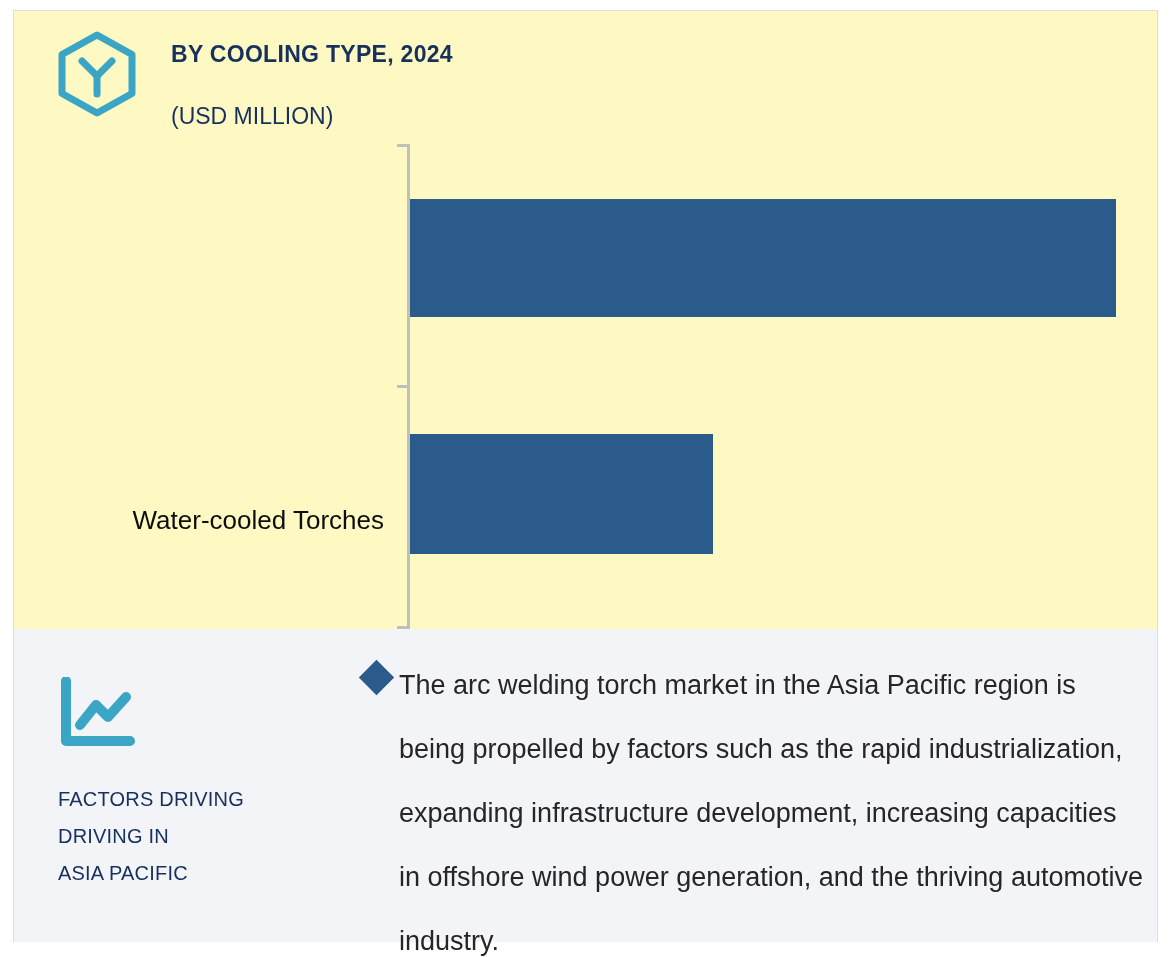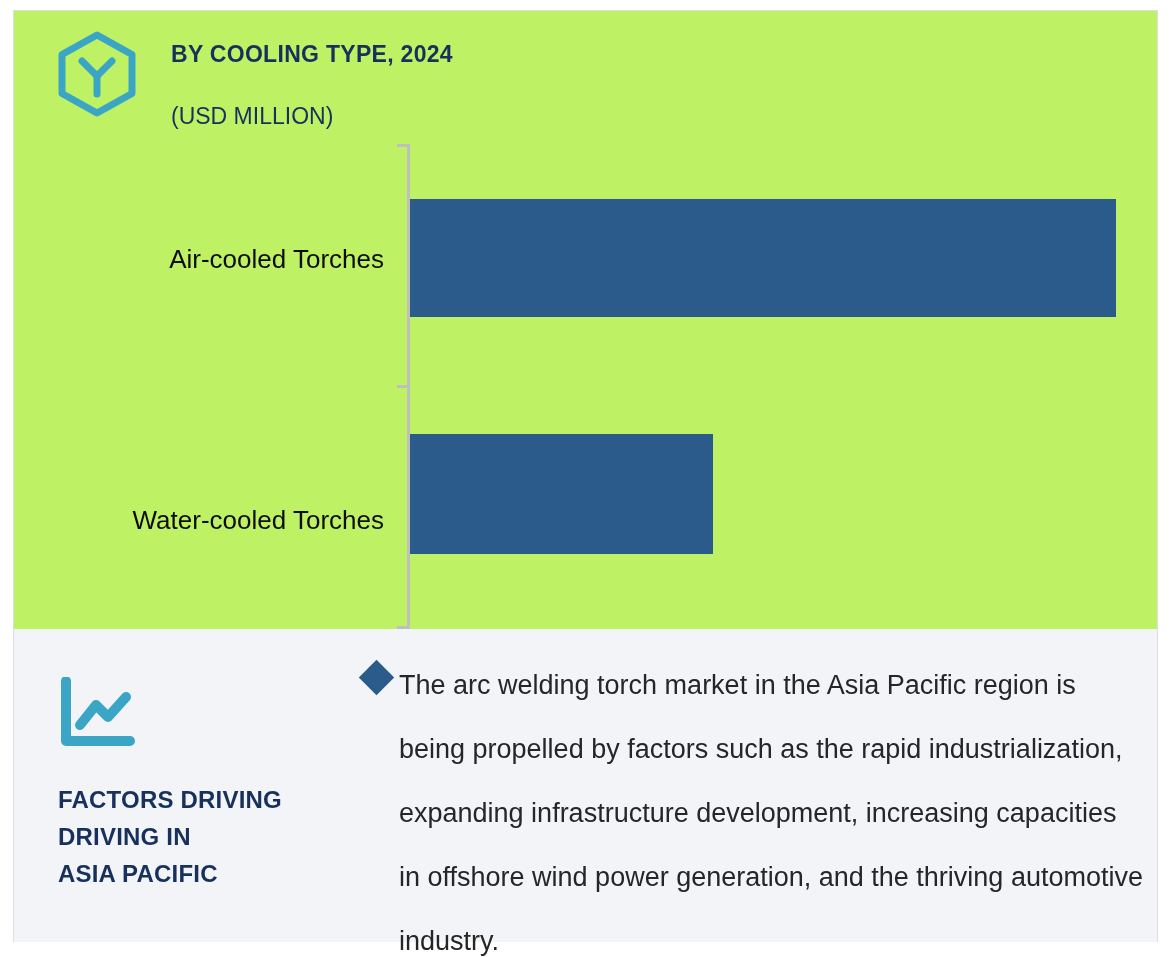--- a/index.html
+++ b/index.html
@@ -13,21 +13,21 @@
     font-family: "Liberation Sans", sans-serif;
     overflow: hidden;
   }
 
   #card {
     position: absolute;
     left: 13px;
     top: 10px;
     width: 1145px;
     height: 932px;
-    background: #bef264;
+    background: #fef9c3;
     border: 1px solid #dcdee3;
     box-sizing: border-box;
   }
 
   
   #header {
     position: absolute;
     left: 0;
     top: 0;
     width: 100%;
@@ -112,22 +112,22 @@
     left: 44px;
     top: 48px;
     width: 78px;
     height: 72px;
   }
   #factors-title {
     position: absolute;
     left: 44px;
     top: 152px;
     width: 300px;
-    font-size: 24px;
-    font-weight: bold;
+    font-size: 20px;
+    font-weight: normal;
     color: #17305c;
     line-height: 37px;
     letter-spacing: 0.2px;
   }
   #bullet-row {
     position: absolute;
     left: 350px;
     top: 24px;
     width: 780px;
     display: flex;
@@ -171,21 +171,20 @@
     </div>
   </div>
 
   <div id="chart">
 
     <div id="axis-line" style="height:485px;"></div>
     <div class="axis-tick" style="top:133px;"></div>
     <div class="axis-tick" style="top:374px;"></div>
     <div class="axis-tick" style="top:615px;"></div>
 
-    <div class="cat-label" style="top:235px;">Air-cooled Torches</div>
     <div class="cat-label" style="top:496px;">Water-cooled Torches</div>
 
     <div class="bar" style="left:396px; top:188px; width:706px; height:118px;"></div>
     <div class="bar" style="left:396px; top:423px; width:303px; height:120px;"></div>
   </div>
 
   <div id="bottom-panel">
 
     <div id="line-chart-icon">
       <svg width="78" height="72" viewBox="0 0 78 72" xmlns="http://www.w3.org/2000/svg">

